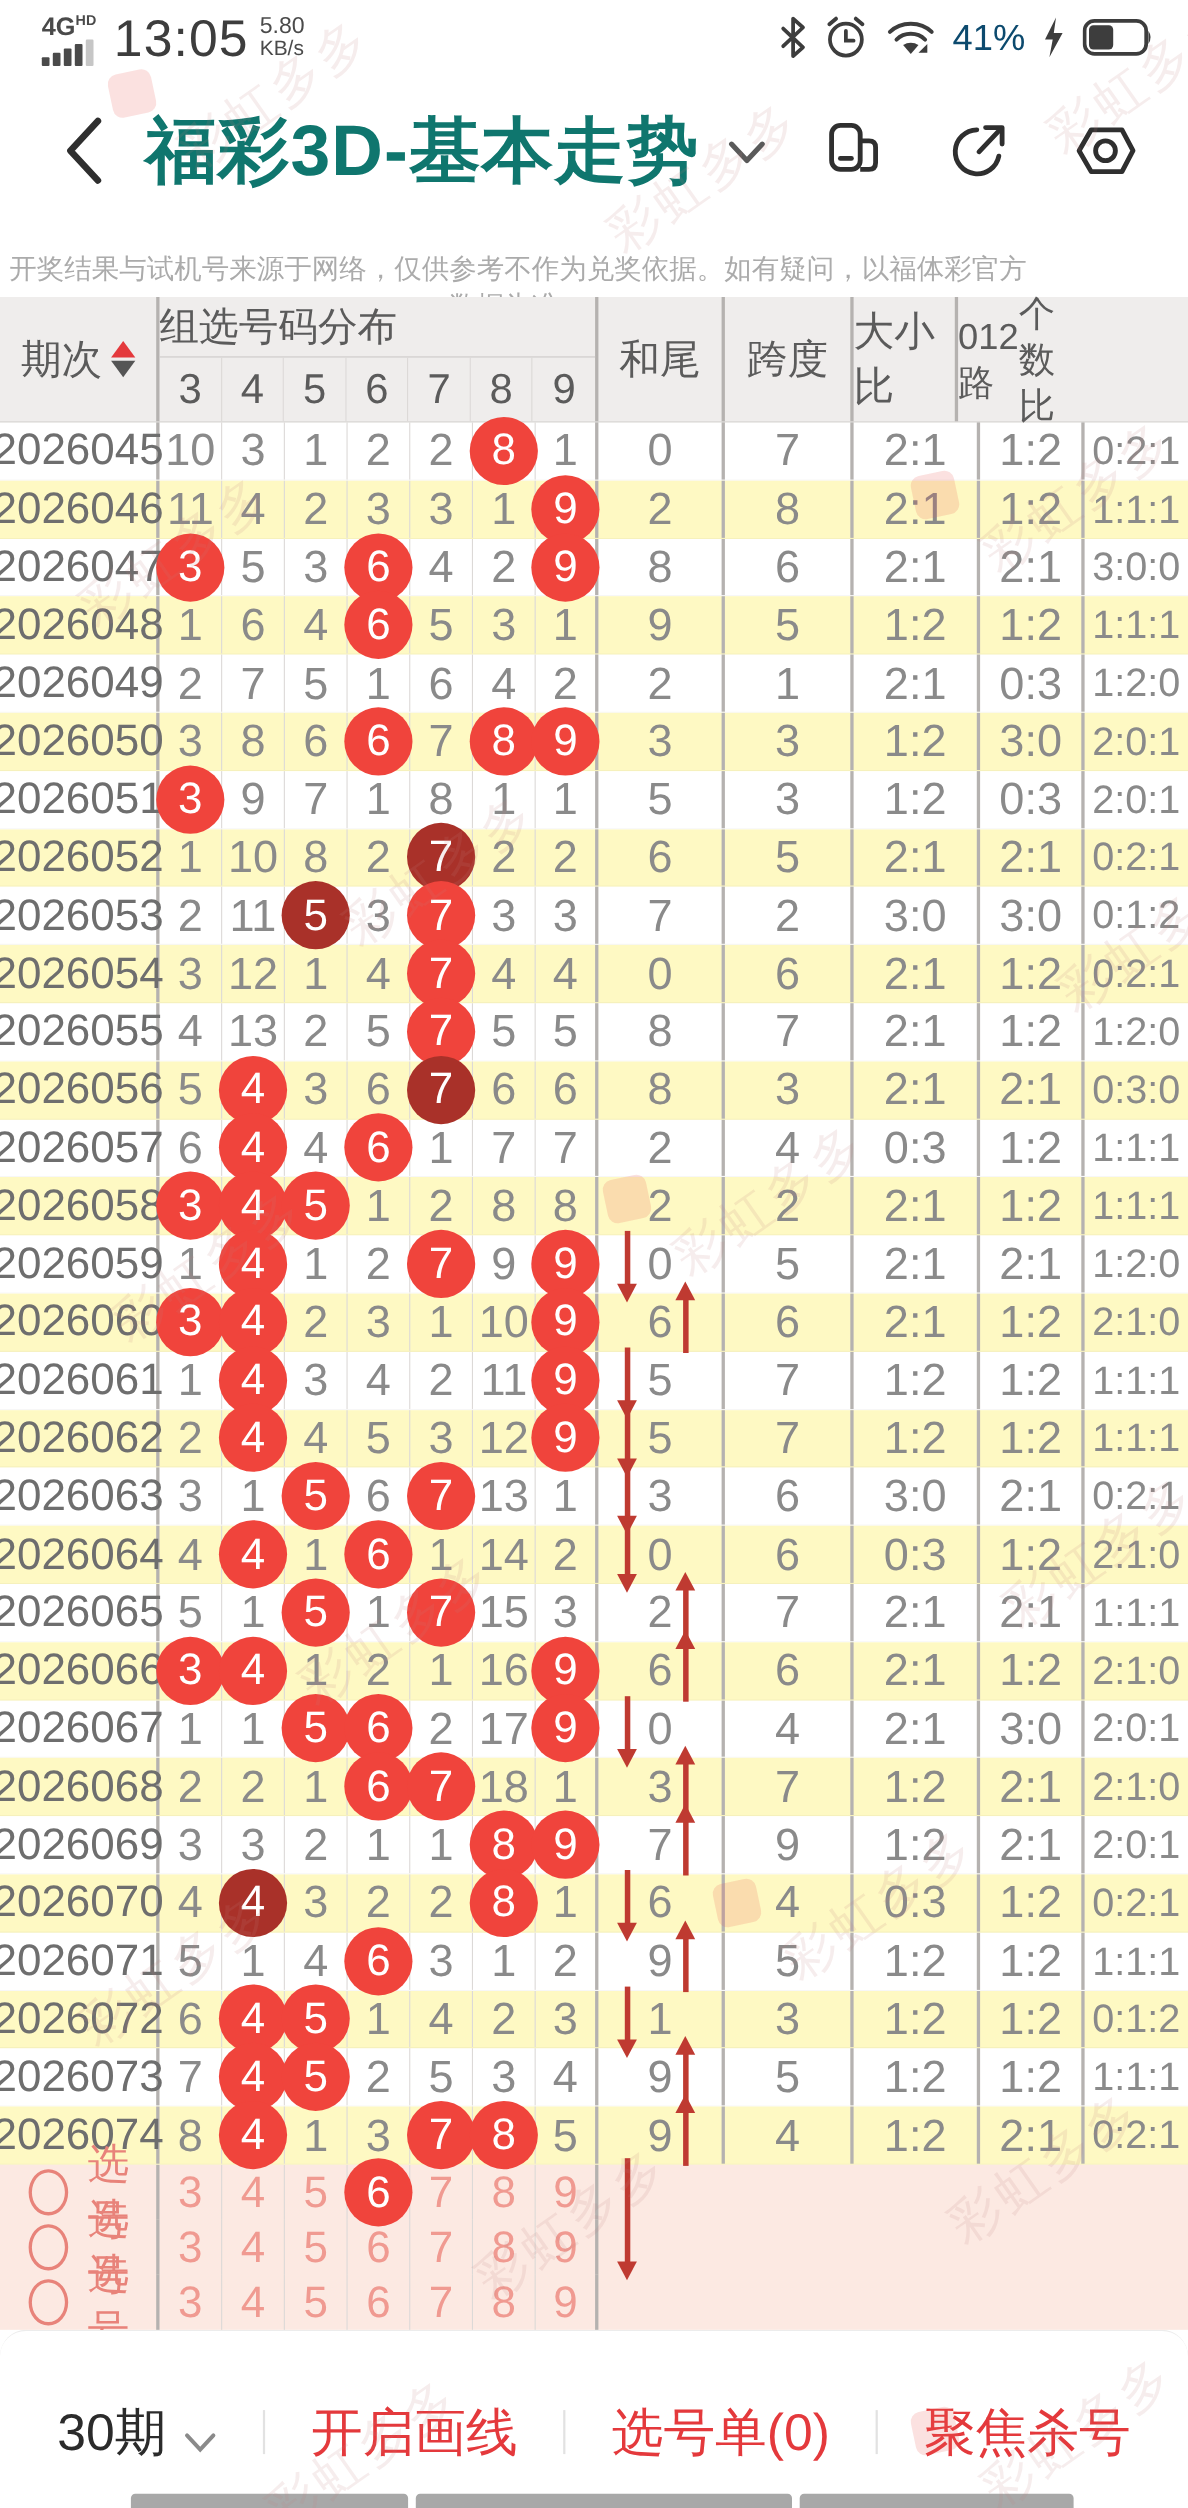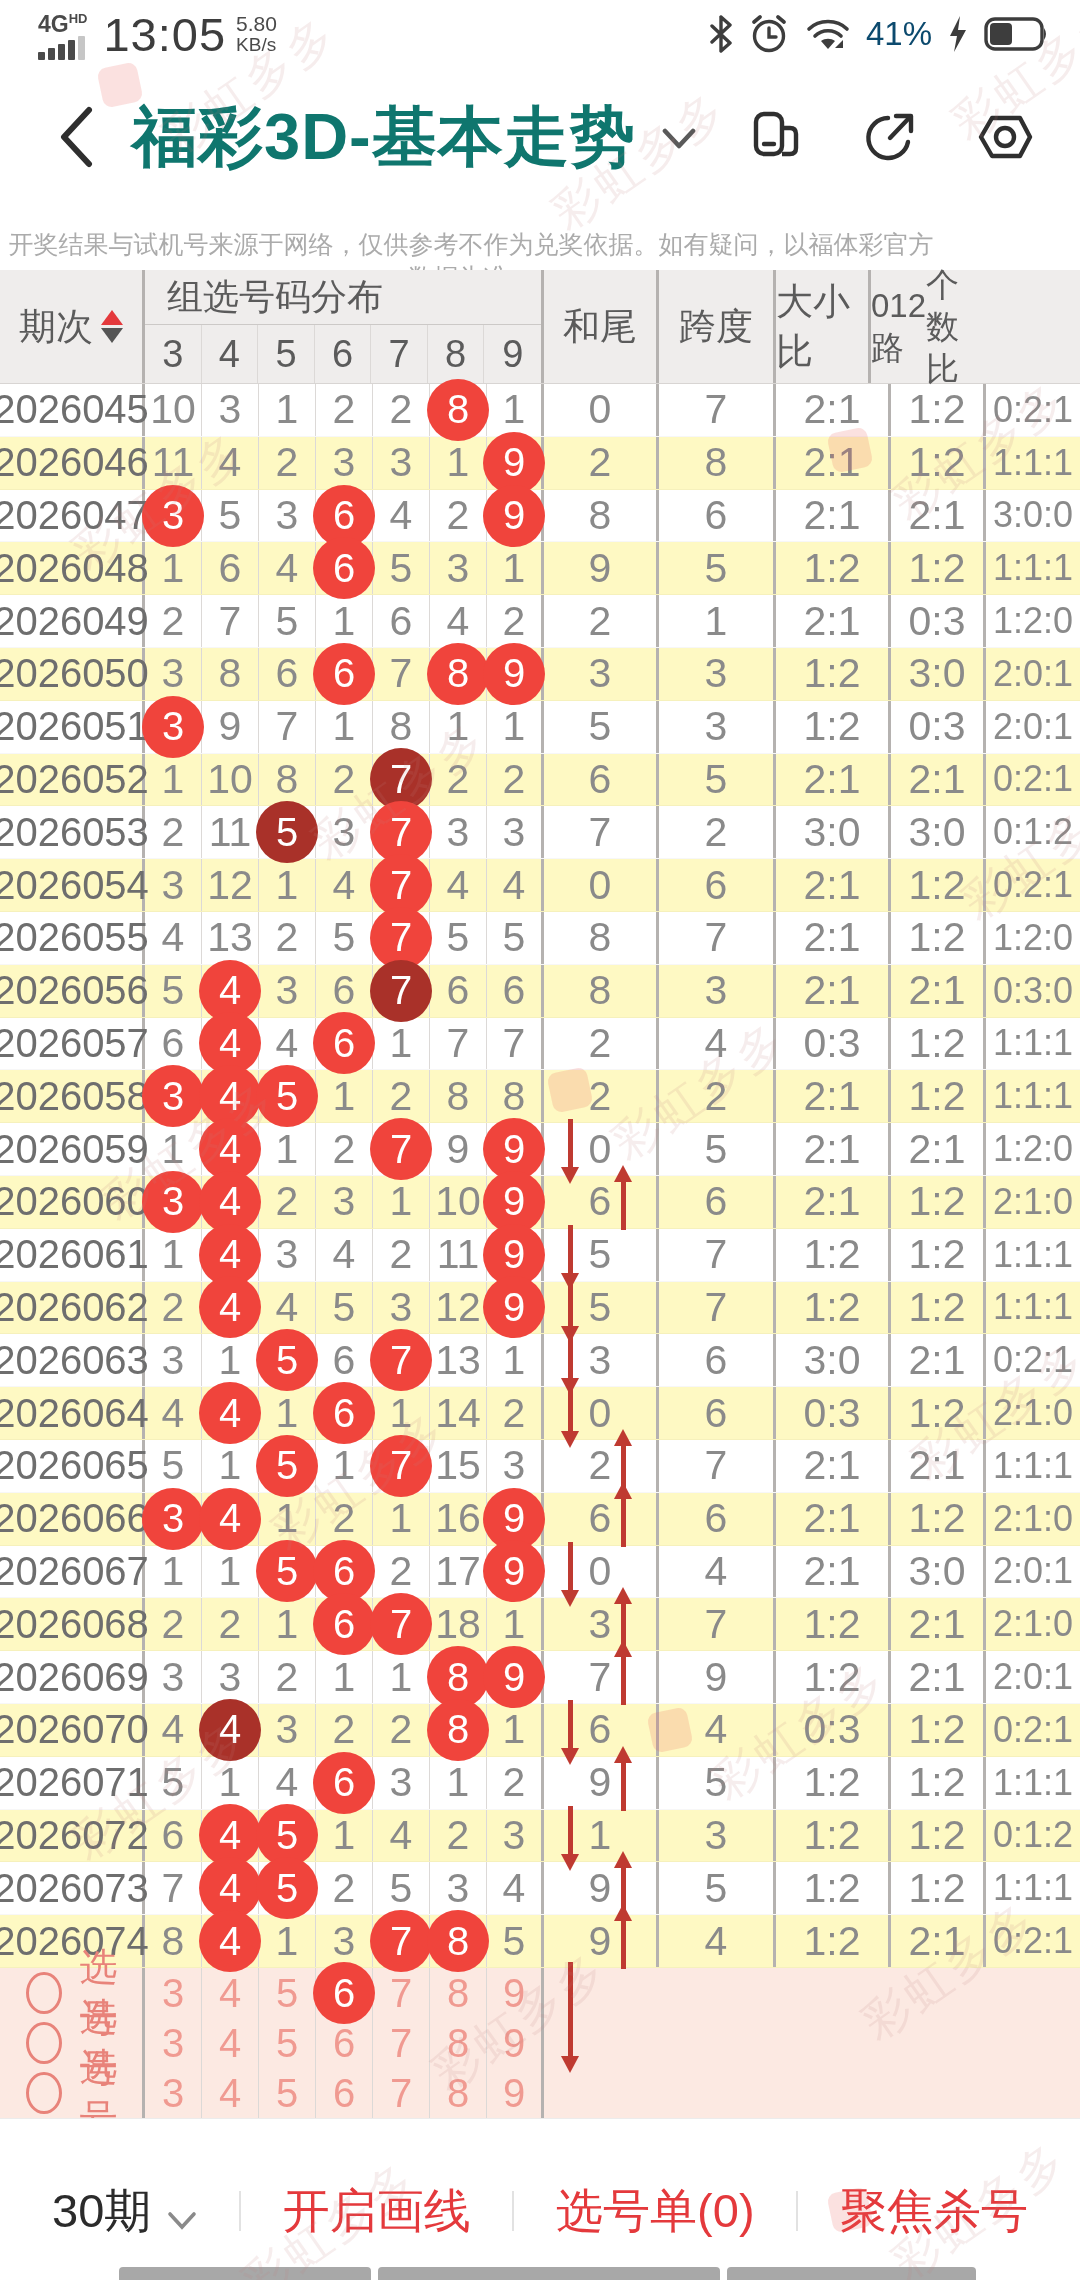--- a/index.html
+++ b/index.html
@@ -38,21 +38,21 @@
     font-size:25px; color:#ababab; letter-spacing:0px; }
   
   .c-p{width:145px} .c-d{width:57px} .c-hw{width:115px} .c-kd{width:117px}
   .c-jo{width:115px} .c-dx{width:95px} .c-lu{width:94px}
   .bmaj { border-right:3px solid #b5b2b0; }
   .bmin { border-right:1px solid #dcd9d7; }
   .thead { position:absolute; top:270px; left:0; width:1080px; height:114px;
     background:#efedec; display:flex; color:#5b5b5b; border-bottom:1px solid #d8d5d3; }
   .thead .hcell { display:flex; align-items:center; justify-content:center; font-size:37px; }
   .group-col { display:flex; flex-direction:column; }
-  .group-label { height:55px; display:flex; align-items:center; padding-left:22px;
+  .group-label { height:55px; display:flex; align-items:center; 
     font-size:36px; border-bottom:1px solid #ccc9c7; }
   .digit-row { flex:1; display:flex; }
   .digit-row .dh { display:flex; align-items:center; justify-content:center; font-size:38px; }
   .lu-head { display:flex; flex-direction:row; align-items:center; justify-content:center;
     font-size:33px; line-height:42px; }
   .sort-ico { display:inline-flex; flex-direction:column; gap:3px; margin-left:8px; }
   .sort-ico .t-up { width:0; height:0; border:11px solid transparent; border-top:none; border-bottom:15px solid #e4393c; }
   .sort-ico .t-dn { width:0; height:0; border:11px solid transparent; border-bottom:none; border-top:15px solid #555; }
   .tbody { position:absolute; top:384px; left:0; width:1080px; }
   .trow { display:flex; height:52.8px; border-bottom:1px solid rgba(0,0,0,0.03); }
@@ -79,21 +79,21 @@
   .select-section { position:absolute; top:1968px; left:0; width:1080px; height:150px;
     background:#fce9e2; }
   .srow { display:flex; height:50px; }
   .srow .tcell { color:#f09a91; font-size:40px; }
   .s-label { display:flex; align-items:center; padding-left:26px; justify-content:flex-start; }
   .s-ring { width:42px; height:42px; border:3px solid #e8837a; border-radius:50%; margin-right:18px; }
   .s-text { font-size:38px; color:#e8837a; }
   .srest { flex:1; }
   
   .footer { position:absolute; top:2118px; left:0; width:1080px; height:162px;
-    background:#fff; border-top:1px solid #ececec; }
+    background:#fff; border-top:1px solid #ececec;border-radius:24px; }
   .fmenu { position:absolute; top:60px; left:0; width:1080px; height:64px;
     display:flex; align-items:center; justify-content:space-between; padding:0 52px; }
   .f-item { display:flex; align-items:center; font-size:47px; }
   .f-period { color:#2b2b2b; }
   .f-red { color:#e4393c; }
   .f-div { width:2px; height:40px; background:#e2e2e2; }
   .f-caret { margin-left:16px; margin-top:6px; }
   .hbars { position:absolute; bottom:0; left:0; width:1080px; height:14px; }
   .hbars i { position:absolute; bottom:0; height:13px; background:#a8a8a8; border-radius:4px 4px 0 0; }
   .hbars i:nth-child(1){ left:119px; width:252px; }

